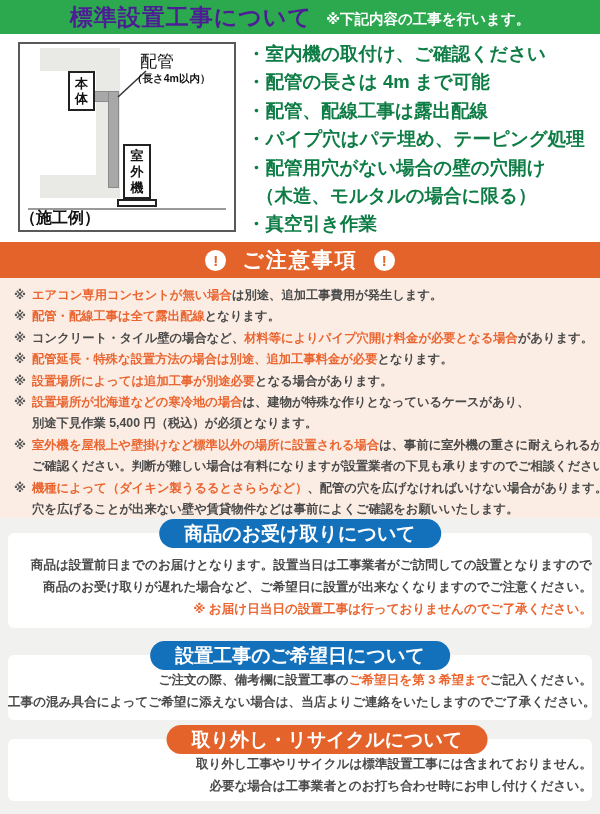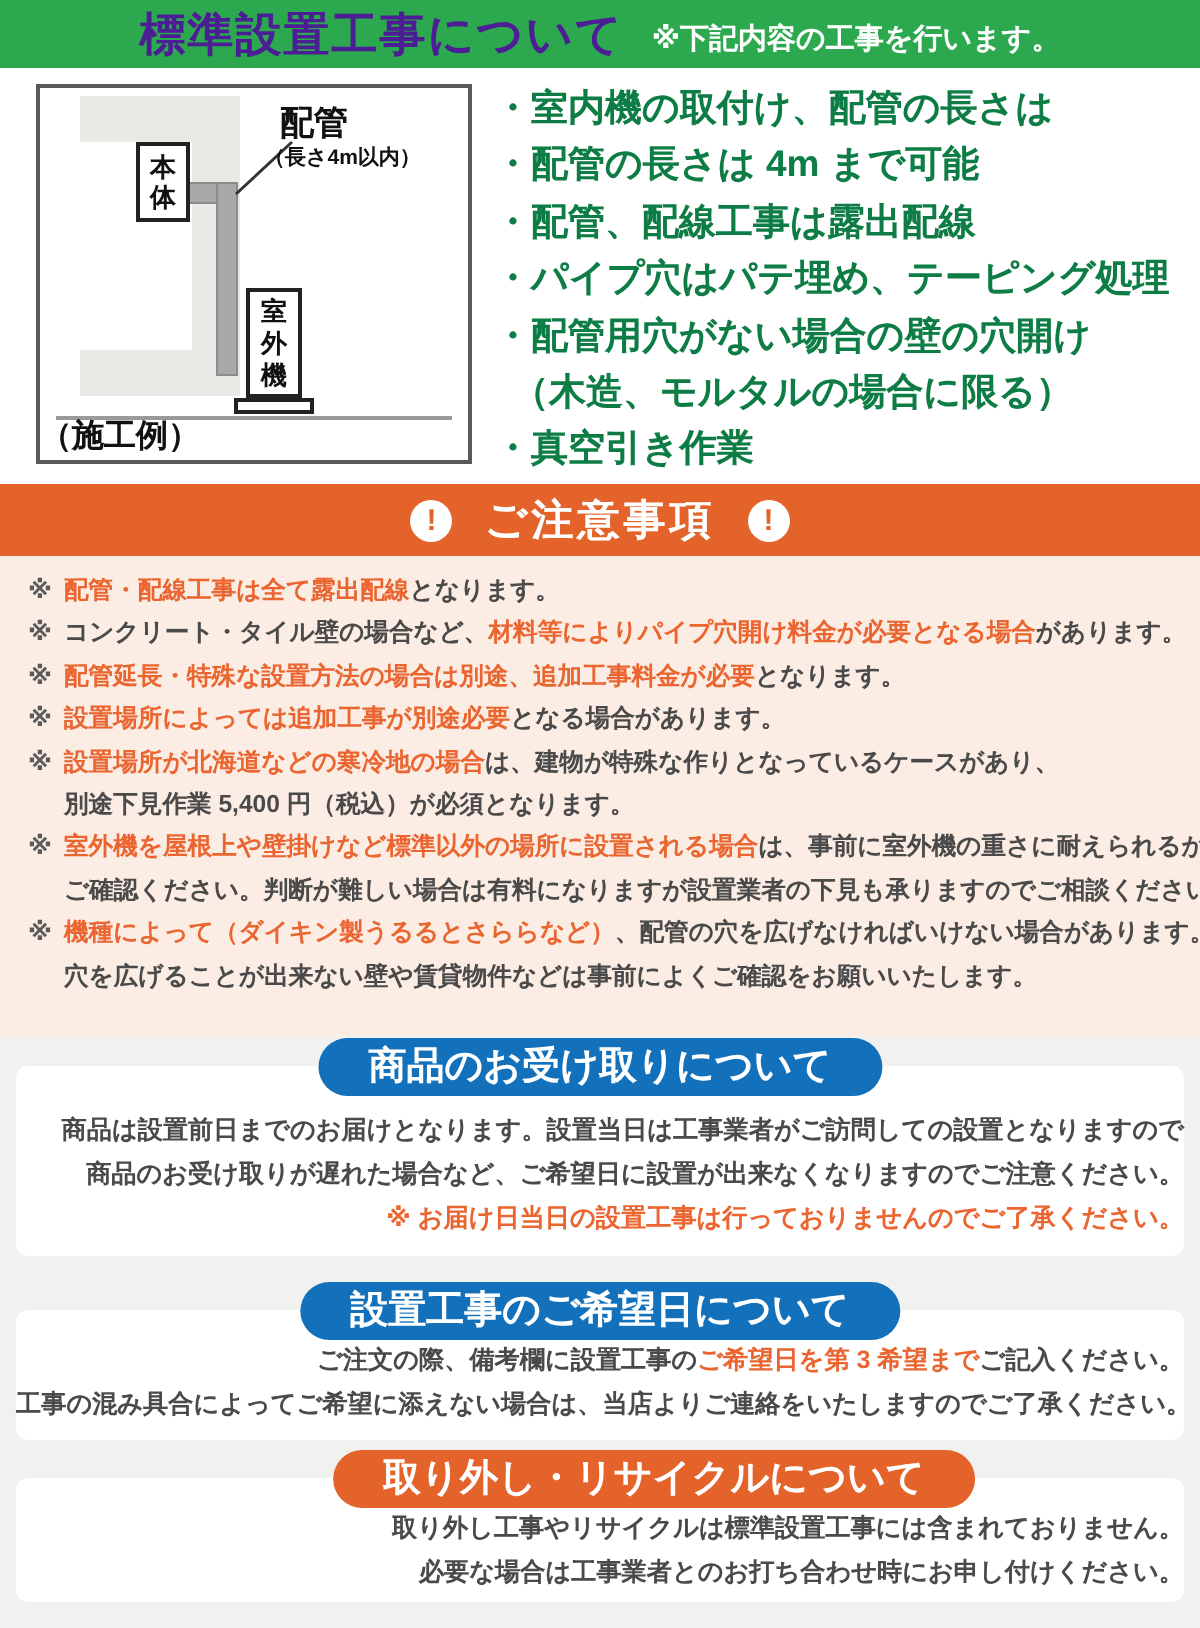--- a/index.html
+++ b/index.html
@@ -36,21 +36,21 @@
     position:absolute; background:#fff; border:2px solid #222;
     display:flex; align-items:center; justify-content:center;
     font-weight:700; color:#111; text-align:center;
   }
   .indoor-unit  { left:48px;  top:27px;  width:27px; height:40px; font-size:13px; line-height:15px; }
   .outdoor-unit { left:103px; top:100px; width:28px; height:55px; font-size:13px; line-height:16px; }
   .unit .vtext { white-space:pre-line; }
   .unit-base { position:absolute; left:97px; top:155px; width:40px; height:8px; background:#fff; border:2px solid #222; }
   .ground { position:absolute; left:8px; top:164px; width:198px; border-top:2px solid #9a9a9a; }
   .diagram-caption { position:absolute; left:0; bottom:1px; width:100%; font-weight:700; font-size:16px; color:#111; }
-  .pipe-label { position:absolute; left:120px; top:6px;  font-weight:700; font-size:17px; color:#111; }
+  .pipe-label { position:absolute; left:120px; top:6px;  font-weight:400; font-size:17px; color:#111; }
   .pipe-note  { position:absolute; left:112px; top:28px; font-weight:700; font-size:10.5px; color:#111; }
   .leader-svg { position:absolute; left:0; top:0; pointer-events:none; }
 
   .worklist { position:absolute; left:247px; top:6px; width:348px; }
   .work-item { font-weight:700; font-size:18.5px; line-height:28.4px; color:#0e7d45; white-space:nowrap; }
   .work-item.cont { padding-left:9px; }
 
   
   .notice-bar {
     position:absolute; left:0; top:242px; width:600px; height:36px;
@@ -117,36 +117,39 @@
     <div class="unit-base"></div>
     <div class="ground"></div>
     <svg class="leader-svg" width="214" height="186">
       <line x1="126" y1="27" x2="98" y2="53" stroke="#333" stroke-width="1.5"></line>
     </svg>
     <div class="pipe-label">配管</div>
     <div class="pipe-note">（長さ4m以内）</div>
     <div class="diagram-caption">（施工例）</div>
   </div>
   <div class="worklist">
-      <div class="work-item">・室内機の取付け、配管の長さは</div>
+      <div class="work-item">・室内機の取付け、ご確認ください</div>
       <div class="work-item">・配管の長さは 4m まで可能</div>
       <div class="work-item">・配管、配線工事は露出配線</div>
       <div class="work-item">・パイプ穴はパテ埋め、テーピング処理</div>
       <div class="work-item">・配管用穴がない場合の壁の穴開け</div>
       <div class="work-item cont">（木造、モルタルの場合に限る）</div>
       <div class="work-item">・真空引き作業</div>
     </div>
 </div>
 
 <div class="notice-bar">
   <span class="warn-icon">!</span>
   <span class="ntitle">ご注意事項</span>
   <span class="warn-icon">!</span>
 </div>
 <div class="notice-panel">
+    <div class="note">
+      <div class="nline"><span class="mark">※</span><span class="seg-o">エアコン専用コンセントが無い場合</span><span class="seg-g">は別途、追加工事費用が発生します。</span></div>
+    </div>
     <div class="note">
       <div class="nline"><span class="mark">※</span><span class="seg-o">配管・配線工事は全て露出配線</span><span class="seg-g">となります。</span></div>
     </div>
     <div class="note">
       <div class="nline"><span class="mark">※</span><span class="seg-g">コンクリート・タイル壁の場合など、</span><span class="seg-o">材料等によりパイプ穴開け料金が必要となる場合</span><span class="seg-g">があります。</span></div>
     </div>
     <div class="note">
       <div class="nline"><span class="mark">※</span><span class="seg-o">配管延長・特殊な設置方法の場合は別途、追加工事料金が必要</span><span class="seg-g">となります。</span></div>
     </div>
     <div class="note">

